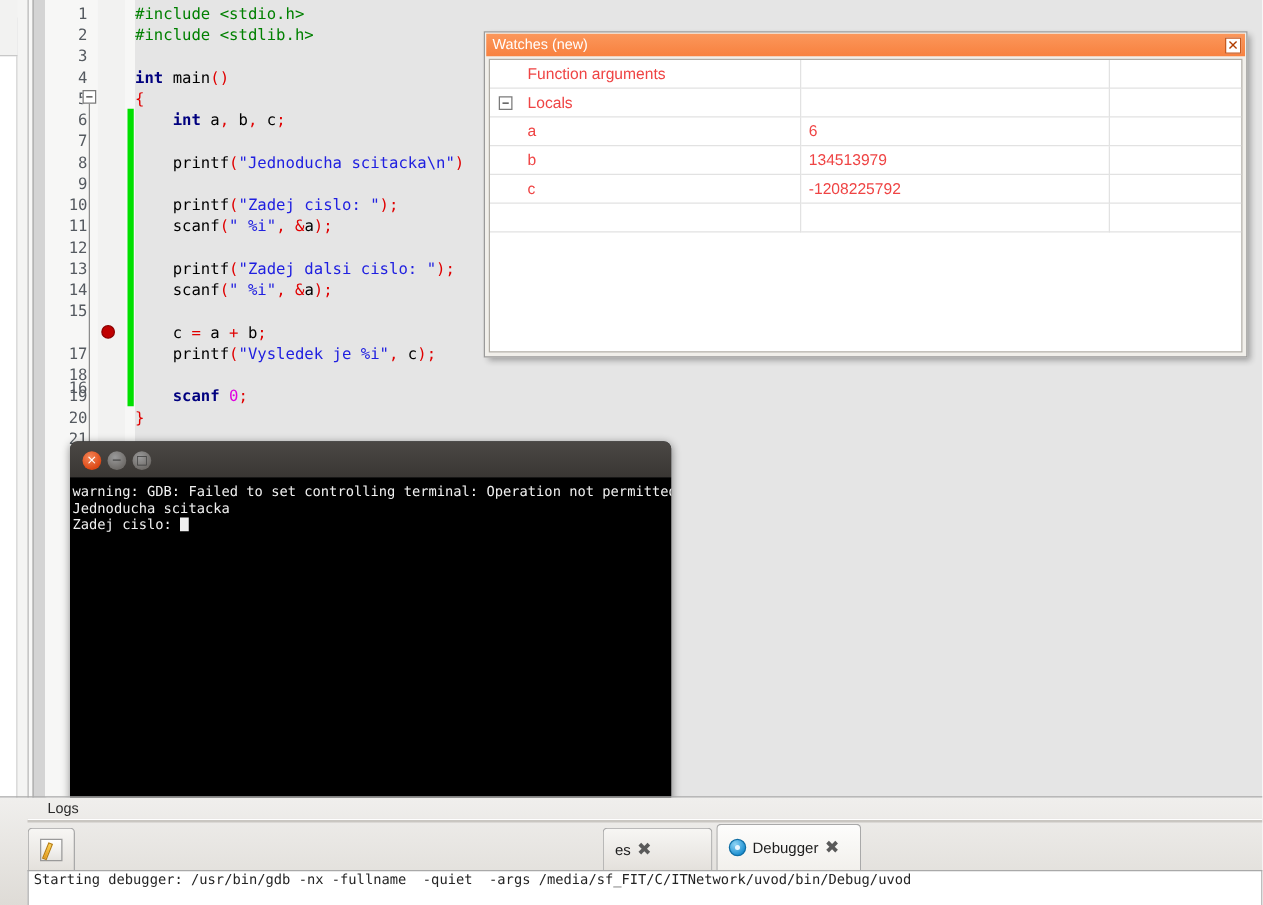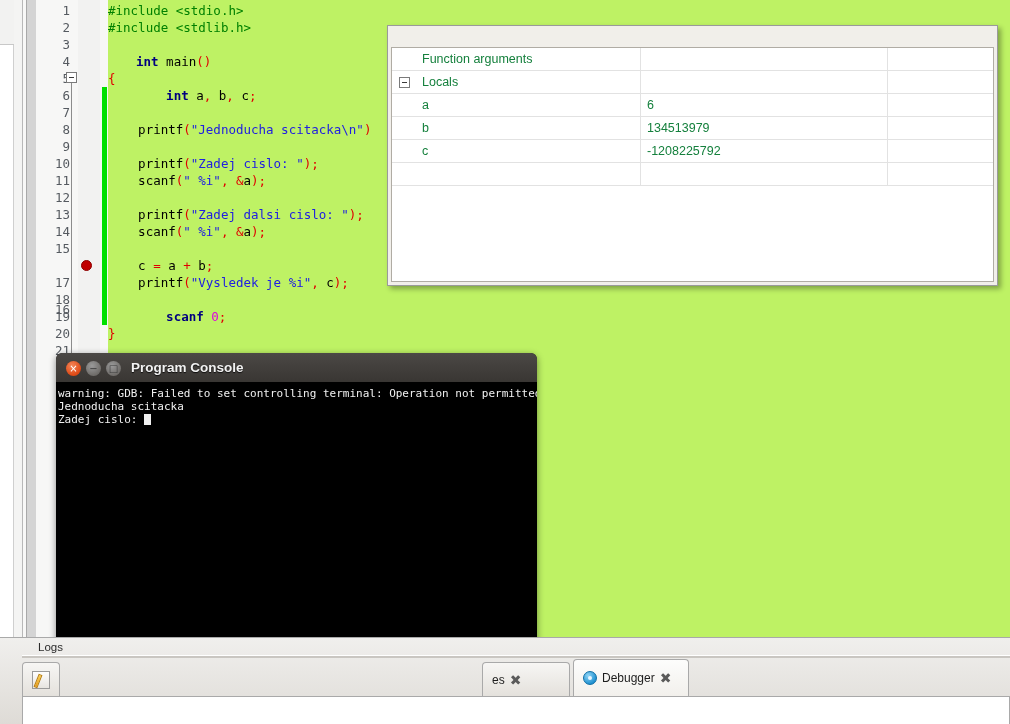--- a/index.html
+++ b/index.html
@@ -56,21 +56,21 @@
     position: absolute; left: 42px; top: 0; width: 22px; height: 638px;
     background: #f2f2f1;
     border-right: 1px solid #dcdcdc;
   }
   .gutter-change {
     position: absolute; left: 64px; top: 0; width: 8px; height: 638px;
     background: #f7f7f6;
   }
   .code-pane {
     position: absolute; left: 72px; top: 0; right: 0; height: 638px;
-    background: #bef264;
+    background: #e5e5e5;
   }
 
   .code-line {
     position: absolute; left: 0; height: 17px; line-height: 17px;
     white-space: pre;
     font-family: "DejaVu Sans Mono", monospace;
     font-size: 12.5px;
   }
   .ln {
     position: absolute; width: 34px; text-align: right;
@@ -105,21 +105,21 @@
   .breakpoint {
     position: absolute; width: 11px; height: 11px;
     border-radius: 50%;
     background: #c00000;
     border: 1px solid #8d0000;
     box-sizing: border-box;
   }
 
   
   .t-pre  { color: #008000; }
-  .t-kw   { color: #00007f; font-weight: bold; margin-left: 28px; }
+  .t-kw   { color: #00007f; font-weight: bold; }
   .t-id   { color: #000000; }
   .t-str  { color: #2020e0; }
   .t-pun  { color: #e00000; }
   .t-num  { color: #e000e0; }
   .t-op   { color: #e00000; }
 
   
   .watches {
     position: absolute; left: 387px; top: 25px;
     width: 611px; height: 261px;
@@ -163,21 +163,21 @@
     position: absolute; left: 0; top: 0; width: 601px;
     border-collapse: collapse;
     table-layout: fixed;
     font-size: 12.5px;
   }
   .wtable td {
     height: 22px;
     border-right: 1px solid #e2e2e2;
     border-bottom: 1px solid #e2e2e2;
     padding: 0 0 0 6px;
-    color: #15803d;
+    color: #ef4444;
     white-space: nowrap;
     overflow: hidden;
   }
   .wtable td.c-expander { width: 24px; padding: 0; text-align: center; border-right: none; }
   .wtable td.c-name  { width: 218px; }
   .wtable td.c-value { width: 240px; }
   .wtable td.c-type  { width: 119px; border-right: none; }
   .w-var  { color: #e00000; padding-left: 22px; }
   .w-val  { color: #e00000; }
   .w-expander {
@@ -389,20 +389,24 @@
         <div class="code-line" style="top: 342px;"></div>
       </div>
   <div class="change-bar" style="top: 87px; height: 238px; background: rgb(0, 224, 0);"></div>
       <div class="fold-line" style="top: 82px; height: 272px;"></div>
       <div class="fold-line-foot" style="left: 35px; top: 354px;"></div>
       <div class="fold-box" style="left: 30px; top: 72px;"></div>
       <div class="breakpoint" style="left: 45px; top: 260px; background: rgb(192, 0, 0);"></div>
     </div>
 
   <div class="watches">
+    <div class="watches-title">
+      <span>Watches (new)</span>
+      <span class="watches-close">✕</span>
+    </div>
     <div class="watches-body">
       <table class="wtable">
         <tbody>
             <tr>
               <td class="c-expander"></td>
               <td class="c-name">Function arguments</td>
               <td class="c-value"></td>
               <td class="c-type"></td>
             </tr>
             <tr>
@@ -445,21 +449,20 @@
     <div class="console-title">
       <div class="cbtn cbtn-close">
         <span class="glyph">×</span>
       </div>
       <div class="cbtn cbtn-min">
         <span class="glyph">−</span>
       </div>
       <div class="cbtn cbtn-max">
         <span class="glyph">□</span>
       </div>
-      <div class="console-title-text">Program Console</div>
     </div>
     <div class="console-body">
         <div class="console-line">warning: GDB: Failed to set controlling terminal: Operation not permitted</div>
         <div class="console-line">Jednoducha scitacka</div>
         <div class="console-line">Zadej cislo: <span class="cursor-block"></span></div>
       </div>
   </div>
 
   <div class="bottom-panel"></div>
   <div class="logs-label">Logs</div>
@@ -478,14 +481,15 @@
       </div>
       <div class="tab active" style="left: 551px; width: 116px;">
         <div class="tab-inner">
           <span class="dbg-icon"></span>
           <span>Debugger</span>
           <span class="tab-close">✖</span>
         </div>
       </div>
     </div>
   <div class="logpane">
+      <div class="logline">Starting debugger: /usr/bin/gdb -nx -fullname  -quiet  -args /media/sf_FIT/C/ITNetwork/uvod/bin/Debug/uvod</div>
     </div>
 </div>
 
 </body></html>

